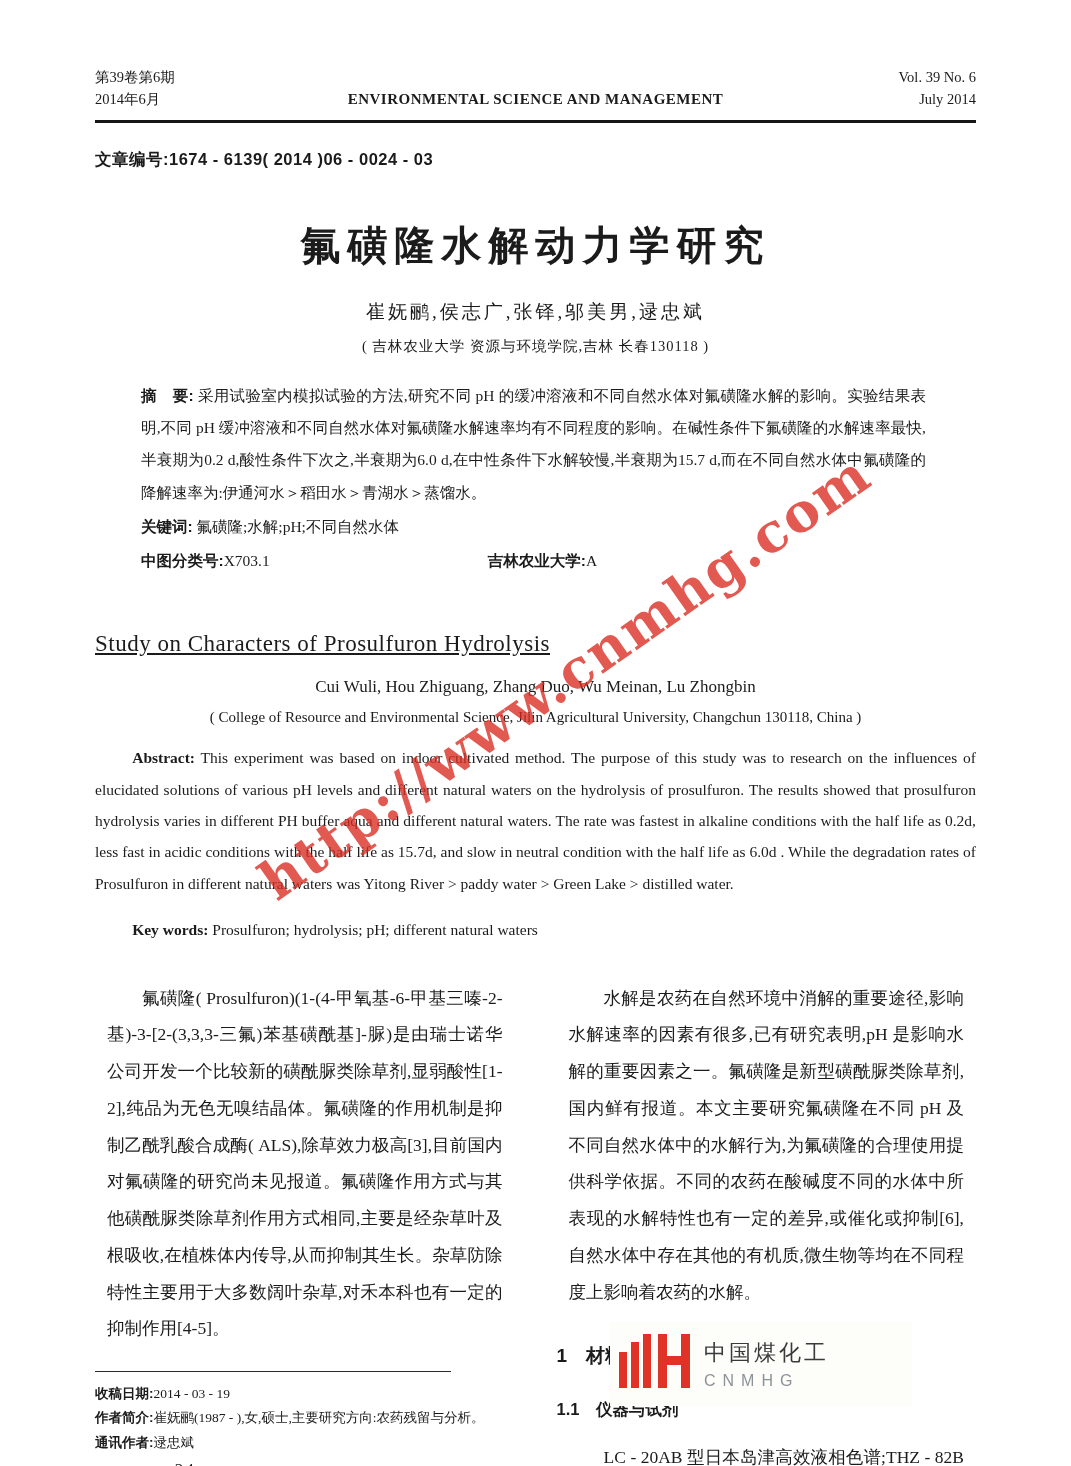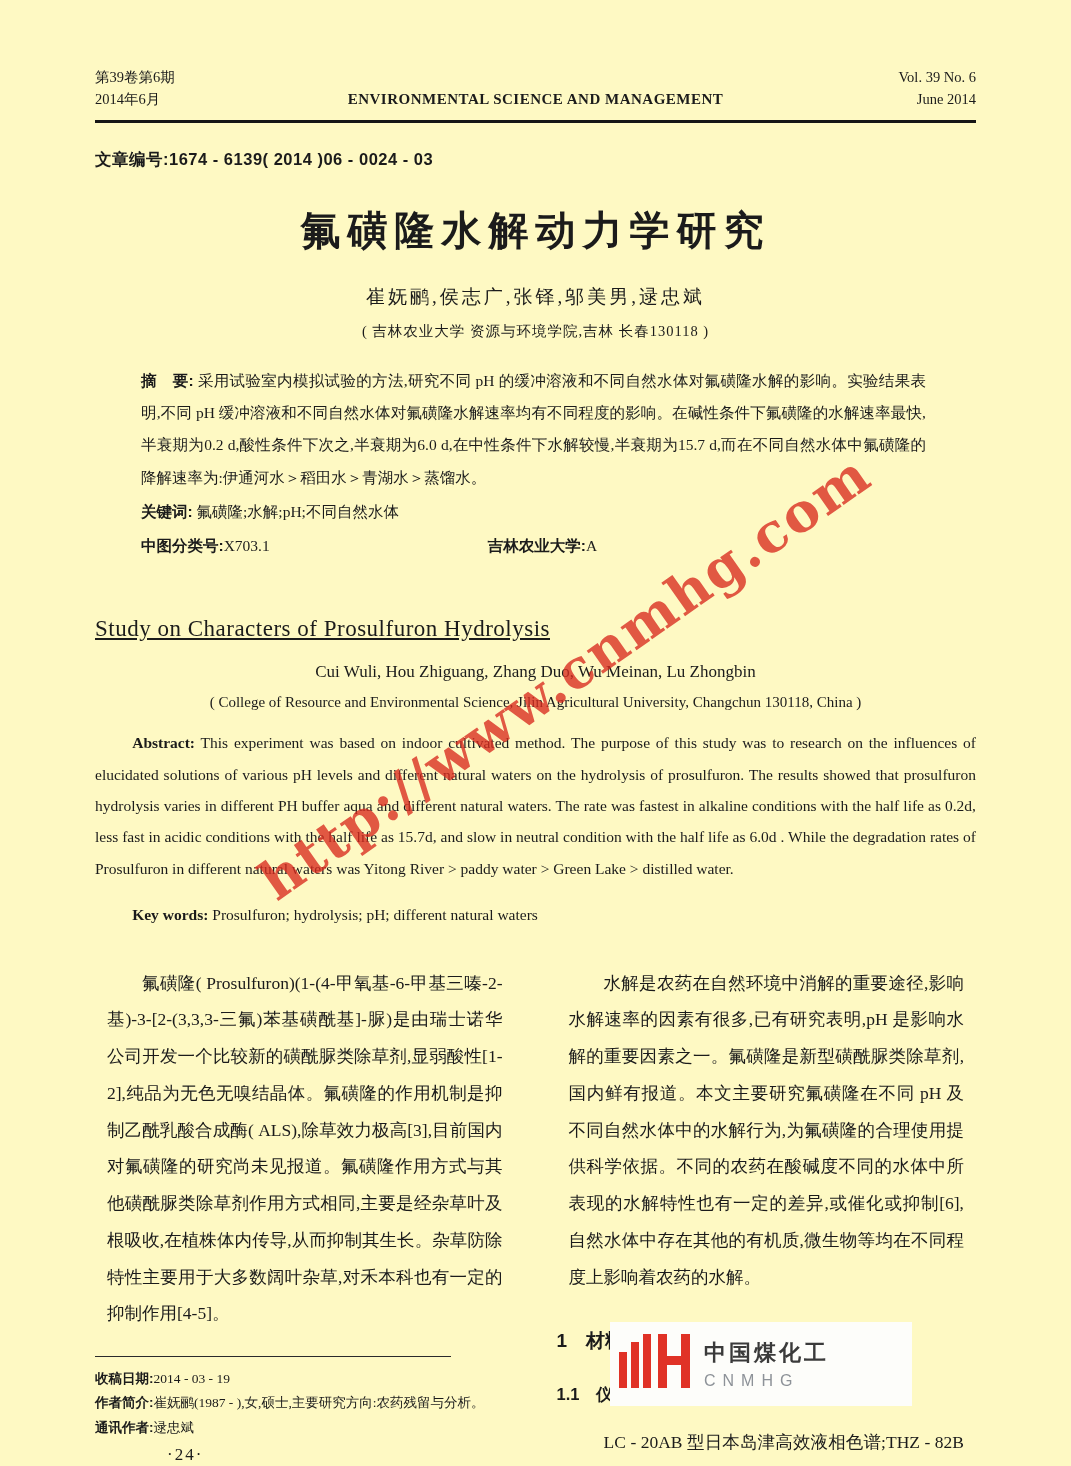--- a/index.html
+++ b/index.html
@@ -1,32 +1,32 @@
 <!DOCTYPE html>
 <html><head>
 <meta charset="utf-8">
 <style>
   html,body{margin:0;padding:0;background:#e8e8e8;}
   .page{
     width:1071px;height:1466px;box-sizing:border-box;position:relative;
-    margin:0 auto;background:#fef9c3;color:#1b1b1b;overflow:hidden;
+    margin:0 auto;background:#ffffff;color:#1b1b1b;overflow:hidden;
     padding:66px 95px 0 95px;
     font-family:"Liberation Serif","DejaVu Serif",serif;
   }
   
   .jheader{display:flex;justify-content:space-between;align-items:flex-end;font-size:14.5px;line-height:1.55;}
   .jheader .left,.jheader .right{width:140px;}
   .jheader .right{text-align:right;}
   .jheader .center{text-align:center;flex:1;}
   .jheader .jcn{font-size:15px;letter-spacing:2px;}
   .jheader .jen{font-weight:700;font-size:15px;letter-spacing:.5px;margin-top:3px;}
   .header-rule{border-top:3px solid #161616;margin-top:9px;}
   
   .article-id{margin-top:26px;font-family:"Liberation Sans","DejaVu Sans",sans-serif;font-weight:700;font-size:16.5px;letter-spacing:.5px;}
-  .title-cn{margin-top:32px;text-align:center;font-family:Liberation Sans, sans-serif;font-weight:700;font-size:40px;letter-spacing:7px;}
+  .title-cn{margin-top:47px;text-align:center;font-family:Liberation Sans, sans-serif;font-weight:700;font-size:40px;letter-spacing:7px;}
   .authors-cn{margin-top:26px;text-align:center;font-size:19px;letter-spacing:3px;}
   .affil-cn{margin-top:12px;text-align:center;font-size:14.5px;letter-spacing:1px;}
   
   .abs-block{margin-top:24px;padding:0 50px 0 46px;font-size:15.5px;line-height:2.08;text-align:justify;}
   .abs-block .lbl{font-family:"Liberation Sans","DejaVu Sans",sans-serif;font-weight:700;}
   .kw-line{margin-top:2px;}
   .clc-row{margin-top:2px;display:flex;}
   .clc-row .doccode{margin-left:218px;}
   
   .title-en{margin-top:54px;font-size:23px;letter-spacing:.5px;text-decoration:underline;}
@@ -52,39 +52,39 @@
     position:absolute;left:185px;top:645px;width:760px;z-index:5;
     text-align:center;font-size:54px;font-weight:700;letter-spacing:2px;
     transform:rotate(-35deg);opacity:.78;pointer-events:none;
     font-family:"DejaVu Serif","Liberation Serif",serif;
   }
   
   .logo{
     position:absolute;left:610px;top:1322px;width:302px;height:84px;z-index:6;
     background:#fdfdfa;display:flex;align-items:center;gap:12px;padding:4px 8px;box-sizing:border-box;
   }
-  .logo-text .cn{font-family:"Liberation Sans","DejaVu Sans",sans-serif;font-weight:700;font-size:22px;letter-spacing:3px;color:#3a3a3a;}
+  .logo-text .cn{font-family:"Liberation Sans","DejaVu Sans",sans-serif;font-weight:400;font-size:22px;letter-spacing:3px;color:#3a3a3a;}
   .logo-text .en{font-family:"Liberation Sans","DejaVu Sans",sans-serif;font-size:16px;letter-spacing:7px;color:#8d9298;margin-top:4px;}
 </style>
 </head>
 <body>
 
 <div class="page">
 
   <div class="jheader">
     <div class="left">
       <div>第39卷第6期</div>
       <div>2014年6月</div>
     </div>
     <div class="center">
       <div class="jen">ENVIRONMENTAL SCIENCE AND MANAGEMENT</div>
     </div>
     <div class="right">
       <div>Vol. 39  No. 6</div>
-      <div>June 2014</div>
+      <div>July 2014</div>
     </div>
   </div>
   <div class="header-rule"></div>
 
   <div class="article-id">文章编号:1674 - 6139( 2014 )06 - 0024 - 03</div>
 
   <div class="title-cn">氟磺隆水解动力学研究</div>
   <div class="authors-cn">崔妩鹂,侯志广,张铎,邬美男,逯忠斌</div>
   <div class="affil-cn">( 吉林农业大学 资源与环境学院,吉林 长春130118 )</div>
 

